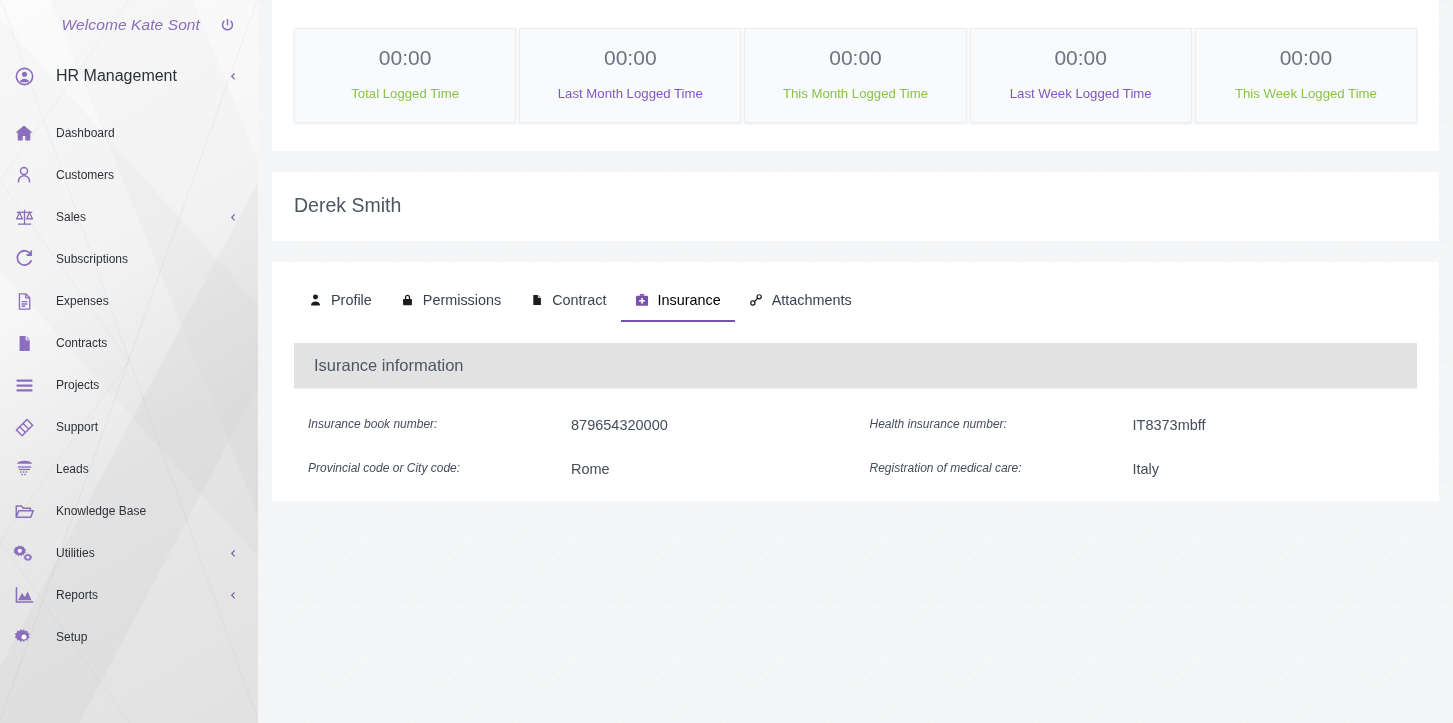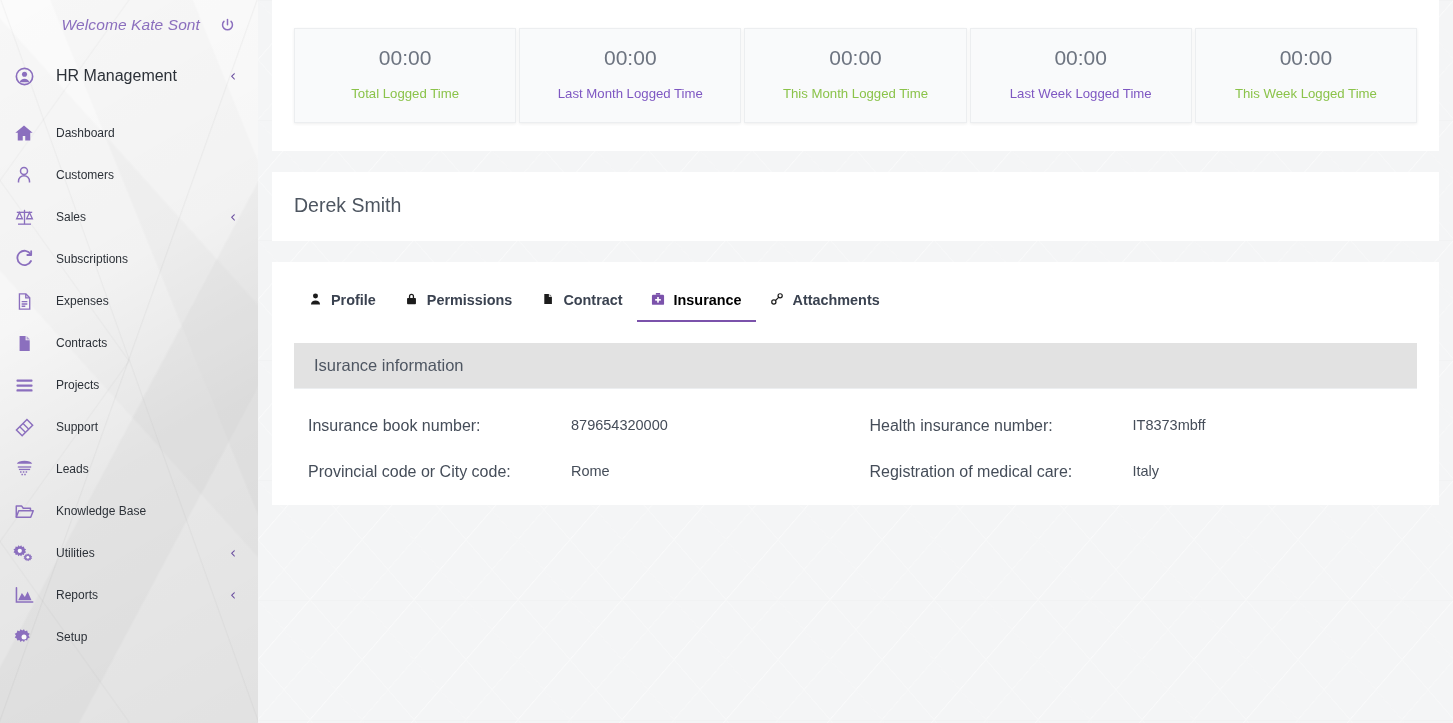--- a/index.html
+++ b/index.html
@@ -202,29 +202,28 @@
   .content-panel { padding: 0 0 24px 0; }
 
   .tabbar {
     display: flex;
     align-items: flex-end;
     padding: 22px 0 0 22px;
     gap: 0;
   }
   .tab {
     display: flex;
-    align-items: flex-start;
+    align-items: flex-end;
     gap: 8px;
     padding: 8px 14px 12px 14px;
     font-size: 14.4px;
     color: #3a4250;
     cursor: pointer;
     border-bottom: 2px solid transparent;
     white-space: nowrap;
-    font-weight: bold;
   }
   .tab .tab-ico {
     display: flex; align-items: center; justify-content: center;
     width: 15px; height: 15px;
     color: #1c1c1c;
   }
   .tab .tab-ico svg { display: block; }
   .tab.active { color: #000000; border-bottom-color: #7b52ab; }
   .tab.active .tab-ico { color: #7b52ab; }
 
@@ -253,23 +252,24 @@
   .info-row {
     display: flex;
   }
   .info-cell {
     flex: 1 1 50%;
     display: flex;
     min-width: 0;
   }
   .info-label {
     flex: 0 0 277px;
-    font-size: 16px;
+    font-size: 12px;
     color: #454d59;
     padding-left: 14px;
+    font-style: italic;
   }
   .info-value {
     font-size: 14.5px;
     color: #454d59;
     word-break: break-word;
   }
 </style>
 </head>
 <body>
 

